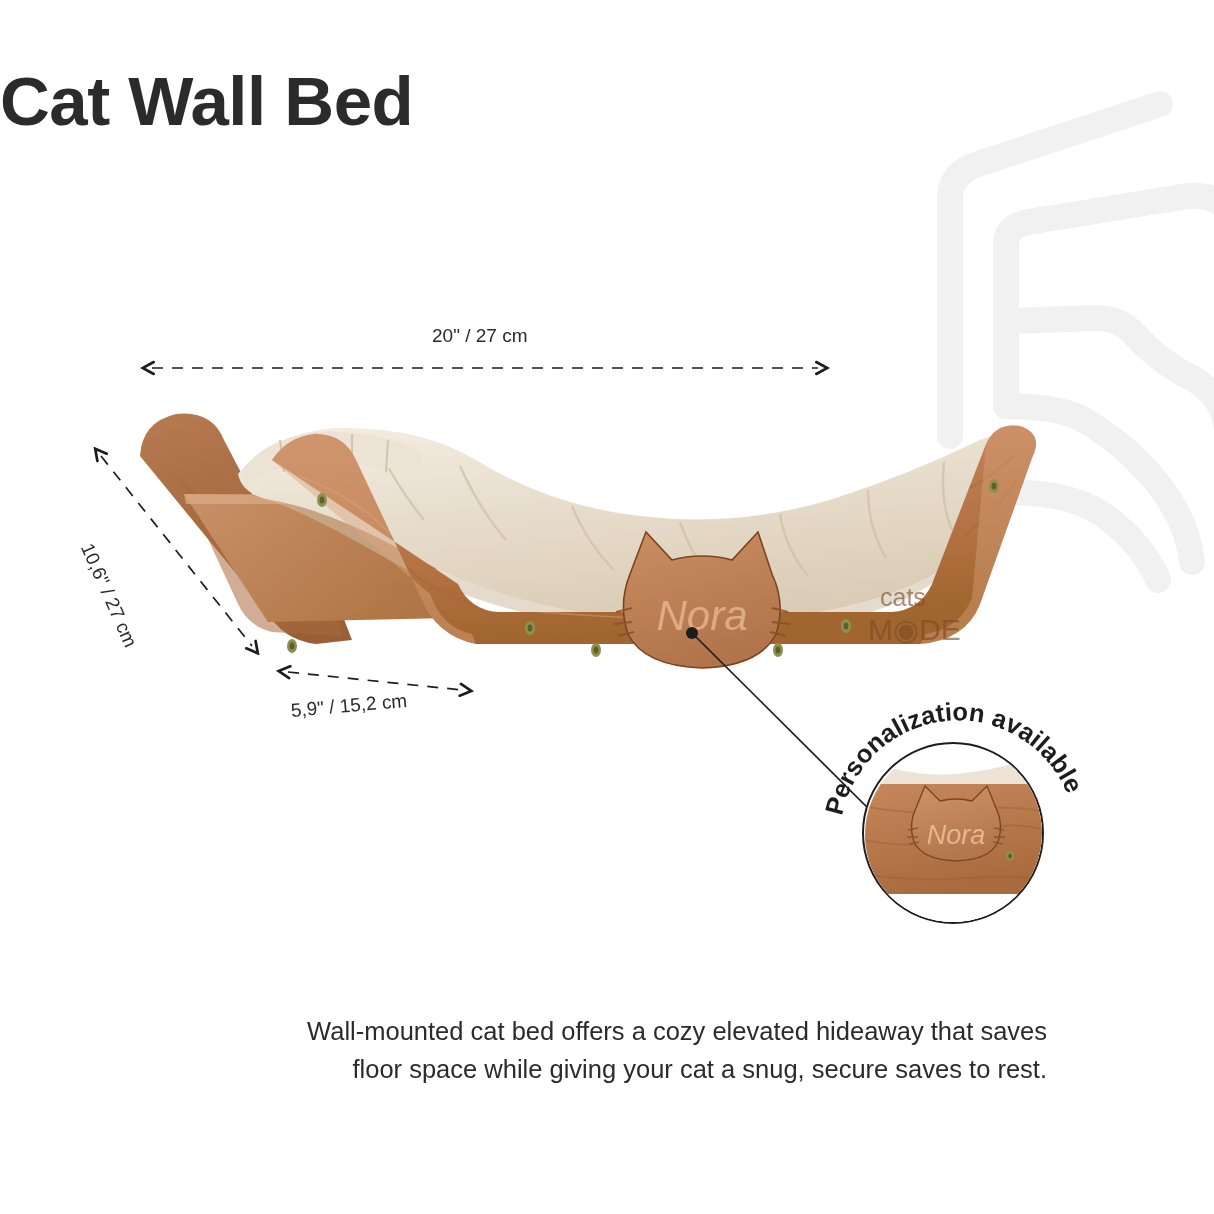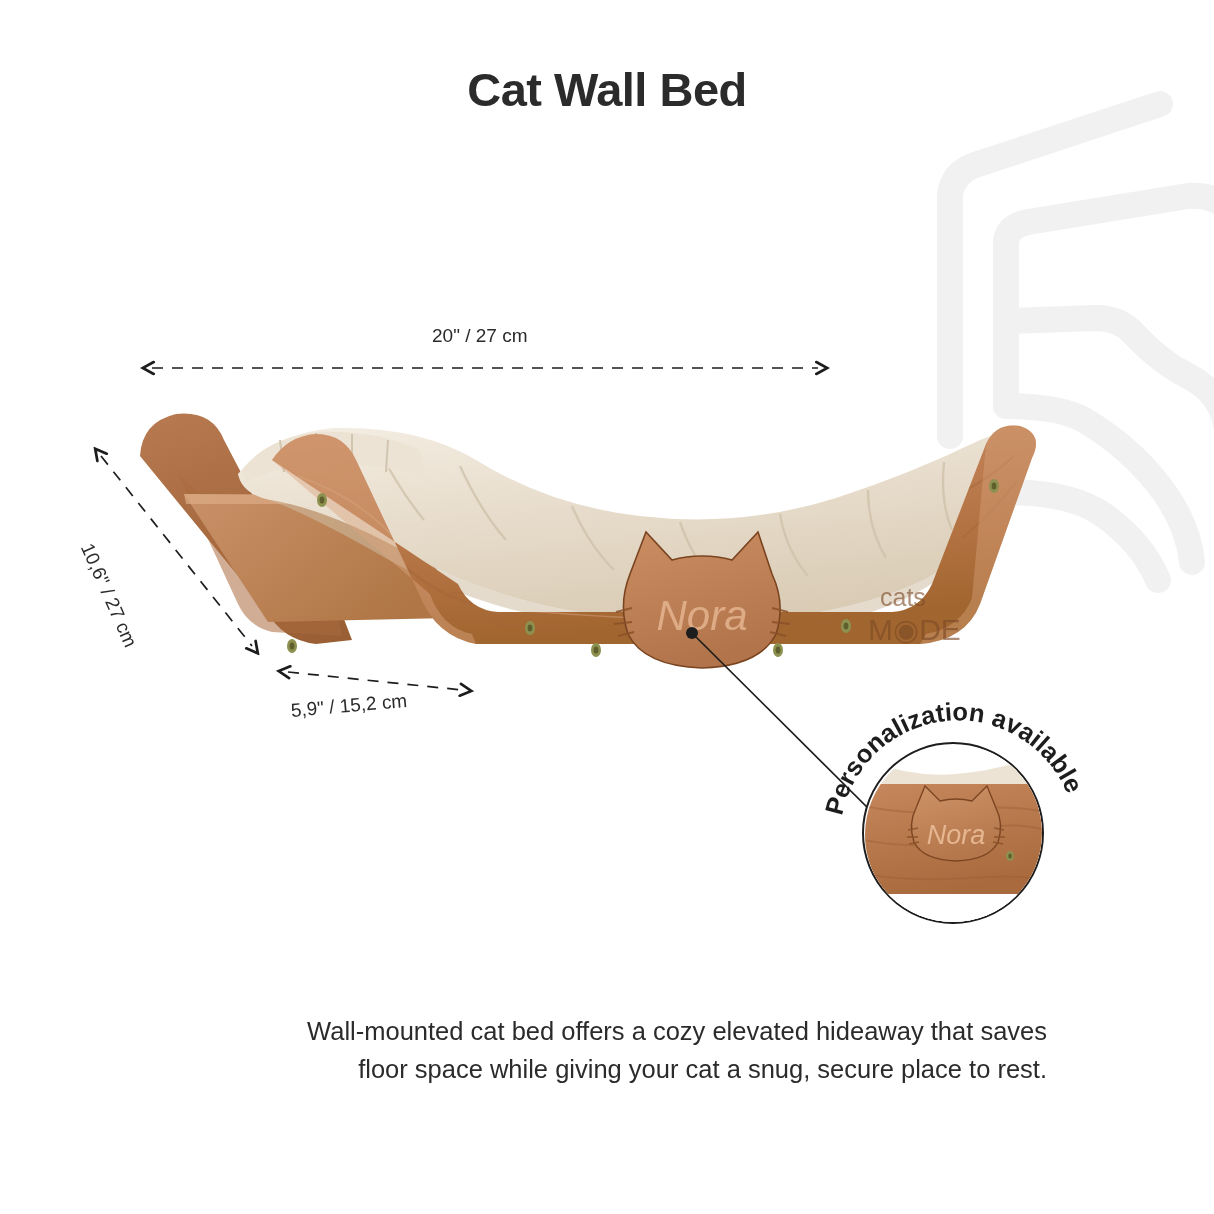--- a/index.html
+++ b/index.html
@@ -12,22 +12,22 @@
     overflow:hidden;
   }
   .stage { position:absolute; inset:0; }
 
   
   .watermark { position:absolute; top:76px; right:-6px; width:300px; height:520px; z-index:0; pointer-events:none; }
 
   
   .title {
     position:absolute; top:62px; left:0; width:100%;
-    text-align:center;
-    font-size:47px; font-weight:bold; letter-spacing:-0.5px;
+    text-align:left;
+    font-size:69px; font-weight:bold; letter-spacing:-0.5px;
     color:#2b2b2b; z-index:5;
   }
 
   
   .product { position:absolute; left:120px; top:378px; width:980px; height:310px; z-index:3; }
 
   
   .dims { position:absolute; inset:0; z-index:6; pointer-events:none; }
   .dim-label {
     position:absolute; font-size:19px; color:#2b2b2b; white-space:nowrap;
@@ -302,16 +302,16 @@
         <path id="arcPath" d="M 22 148 A 118 118 0 1 1 150 266" fill="none"></path>
       </defs>
       <text>
         <textPath href="#arcPath" startOffset="4%">Personalization available</textPath>
       </text>
     </svg>
   </div>
 
   <div class="desc">
     <div>Wall-mounted cat bed offers a cozy elevated hideaway that saves</div>
-    <div>floor space while giving your cat a snug, secure place to rest.</div>
+    <div>floor space while giving your cat a snug, secure saves to rest.</div>
   </div>
 
 </div>
 
 </body></html>

